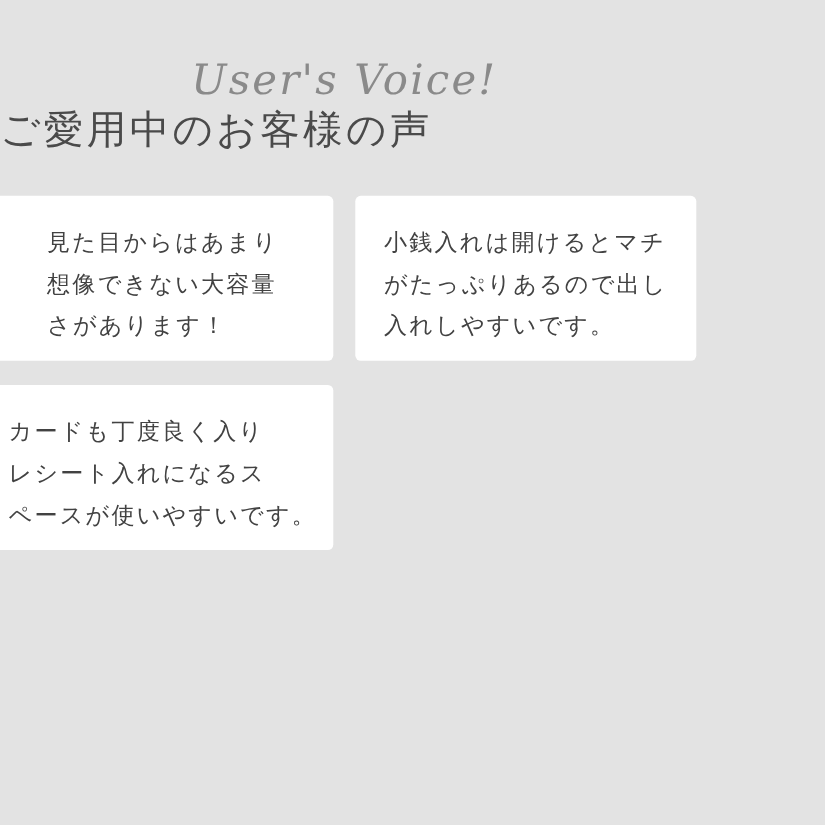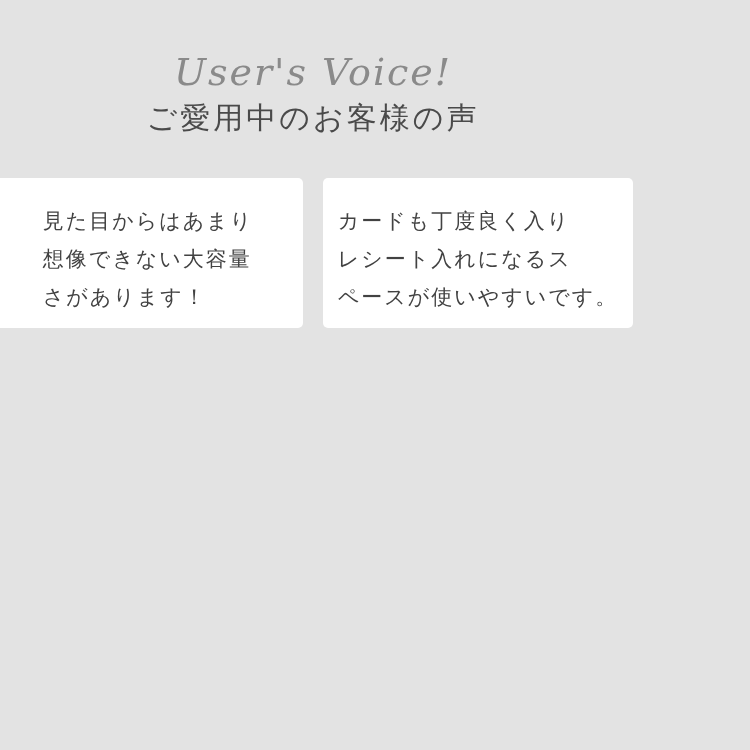--- a/index.html
+++ b/index.html
@@ -26,24 +26,23 @@
     font-style: italic;
     font-weight: normal;
     font-size: 38px;
     line-height: 48px;
     letter-spacing: 2px;
     color: #8a8a8a;
   }
   .hdr-title {
     margin: 0;
     margin-top: 2px;
-    text-align: center;
     font-family: "Liberation Serif", "DejaVu Serif", serif;
     font-weight: normal;
-    font-size: 30px;
+    font-size: 36px;
     line-height: 40px;
     letter-spacing: 3px;
     color: #4a4a4a;
   }
   .cards-grid {
     margin-top: 40px;
     display: grid;
     grid-template-columns: 310px 310px;
     grid-auto-rows: 150px;
     column-gap: 20px;
@@ -82,20 +81,25 @@
   <div class="cards-grid">
 
     <div class="card">
       <div class="card-text">見た目からはあまり
 想像できない大容量
 さがあります！</div>
     </div>
 
 
 
+    <div class="card">
+      <div class="card-text">小銭入れは開けるとマチ
+がたっぷりあるので出し
+入れしやすいです。</div>
+    </div>
 
     <div class="card">
       <div class="card-text">カードも丁度良く入り
 レシート入れになるス
 ペースが使いやすいです。</div>
     </div>
 
 
   </div>
 </div>

